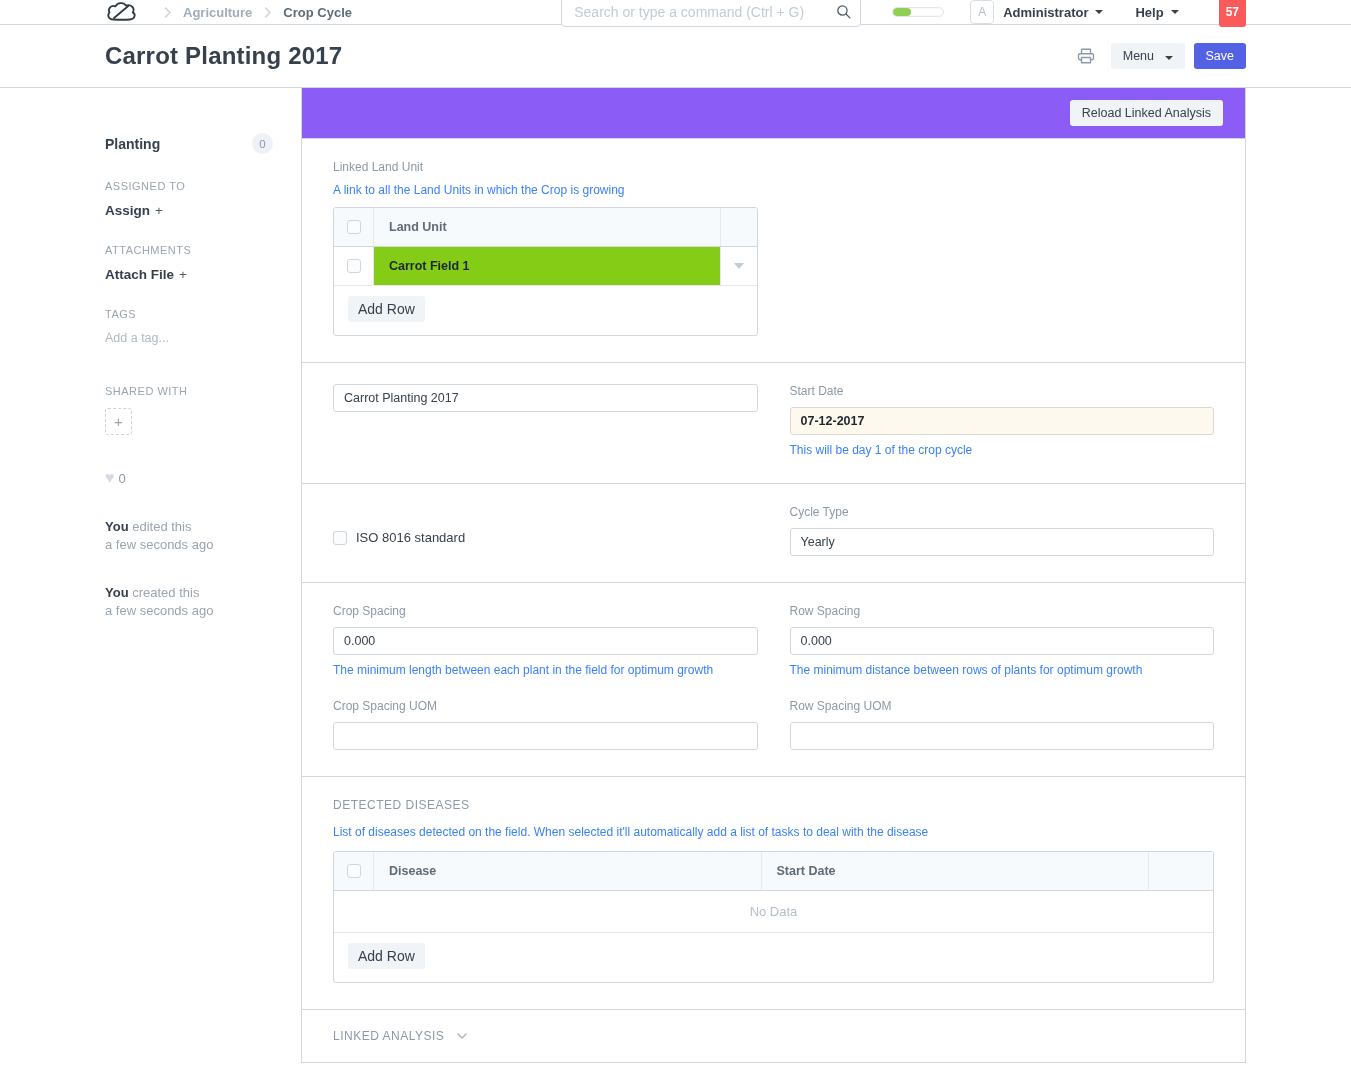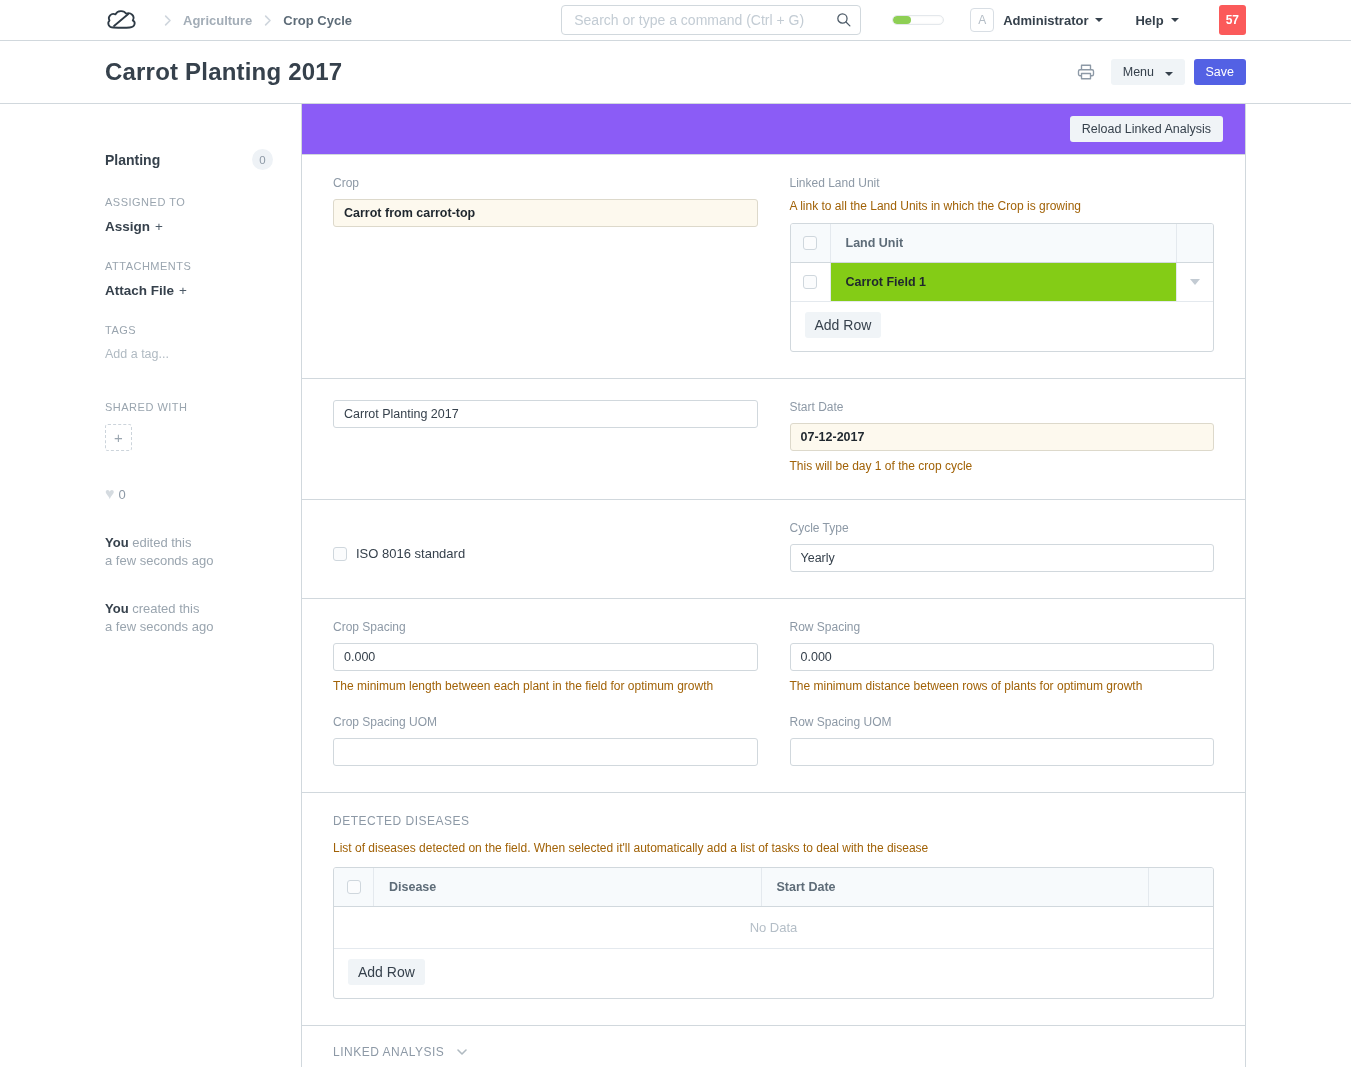--- a/index.html
+++ b/index.html
@@ -1,21 +1,21 @@
 <!DOCTYPE html>
 <html><head>
 <meta charset="utf-8">
 <style>
   * { box-sizing: border-box; margin: 0; padding: 0; }
   html,body { width: 1351px; height: 1067px; background: #fff; }
   body { font-family: "Liberation Sans", sans-serif; font-size: 13px; color: #36414c; overflow: hidden; }
   .container { width: 1141px; margin: 0 auto; }
 
   
-  .navbar { height: 41px; border-bottom: 1px solid #d1d8dd; background: #fff; }
+  .navbar { height: 25px; border-bottom: 1px solid #d1d8dd; background: #fff; }
   .nav-inner { display: flex; align-items: center; height: 100%; }
   .logo { display: flex; align-items: center; margin-right: 14px; cursor: pointer; }
   .crumb-sep { display: flex; align-items: center; margin: 0 8px; }
   .crumb { font-weight: 700; font-size: 13px; text-decoration: none; cursor: pointer; }
   .crumb-1 { color: #a3adb7; }
   .crumb-2 { color: #5e6c78; }
   .search-wrap { position: relative; width: 300px; margin-left: auto; }
   .search-input { width: 100%; height: 30px; border: 1px solid #d1d8dd; border-radius: 4px;
                   padding: 4px 32px 4px 12px; font-family: inherit; font-size: 14px; color: #36414c; outline: none; }
   .search-input::placeholder { color: #c3ccd4; }
@@ -72,21 +72,21 @@
   .form-toolbar { background: #8b5cf6; border-bottom: 1px solid #d1d8dd; padding: 12px 22px;
                   display: flex; justify-content: flex-end; }
   .form-section { display: flex; flex-wrap: wrap; padding: 21px 15px 26px; border-bottom: 1px solid #d1d8dd; }
   .form-section:last-child { border-bottom: none; }
   .form-column { width: 50%; padding: 0 16px; }
   .form-column-full { width: 100%; padding: 0 16px; }
   .control-label { display: block; font-size: 12px; color: #8d99a6; margin-bottom: 9px; }
   .control-input { width: 100%; height: 28px; border: 1px solid #d1d8dd; border-radius: 3px; background: #fff;
                    padding: 4px 10px; font-family: inherit; font-size: 12.5px; color: #36414c; outline: none; }
   .control-input.mandatory { background: #fdf9ee; border-color: #ddd9cb; font-weight: 700; color: #1f272e; }
-  .help-text { font-size: 12px; color: #a16207; margin-top: 8px; }
+  .help-text { font-size: 12px; color: #3b82f6; margin-top: 8px; }
   .fg { margin-bottom: 0; }
   .fg + .fg { margin-top: 22px; }
   .checkbox-row { display: flex; align-items: center; margin-top: 25px; }
   .cb { appearance: none; -webkit-appearance: none; width: 14px; height: 14px; border: 1px solid #cfd7dd;
         border-radius: 3px; background: #fbfcfd; cursor: pointer; flex-shrink: 0; }
   .checkbox-row label { margin-left: 9px; font-size: 13px; color: #36414c; cursor: pointer; }
 
   .section-heading { font-size: 12px; color: #8d99a6; letter-spacing: .5px; }
   .collapsed-section { display: flex; align-items: center; padding: 18px 31px; cursor: pointer; }
   .collapsed-section .section-heading { margin-right: 10px; }
@@ -225,26 +225,20 @@
   </div>
 
   <div class="form-area">
 
     <div class="form-toolbar">
       <button class="btn btn-default">Reload Linked Analysis</button>
     </div>
 
     <div class="form-section">
       <div class="form-column">
-        <div class="fg">
-          <label class="control-label">Crop</label>
-          <input class="control-input mandatory" value="Carrot from carrot-top" style="">
-        </div>
-      </div>
-      <div class="form-column">
         <label class="control-label">Linked Land Unit</label>
         <div class="help-text" style="margin-top:2px">A link to all the Land Units in which the Crop is growing</div>
         <div class="grid">
           <div class="grid-head g-landunit">
             <div class="gcell center">
               <input type="checkbox" class="cb" style="">
             </div>
             <div class="gcell head-cell">Land Unit</div>
             <div class="gcell"></div>
           </div>

